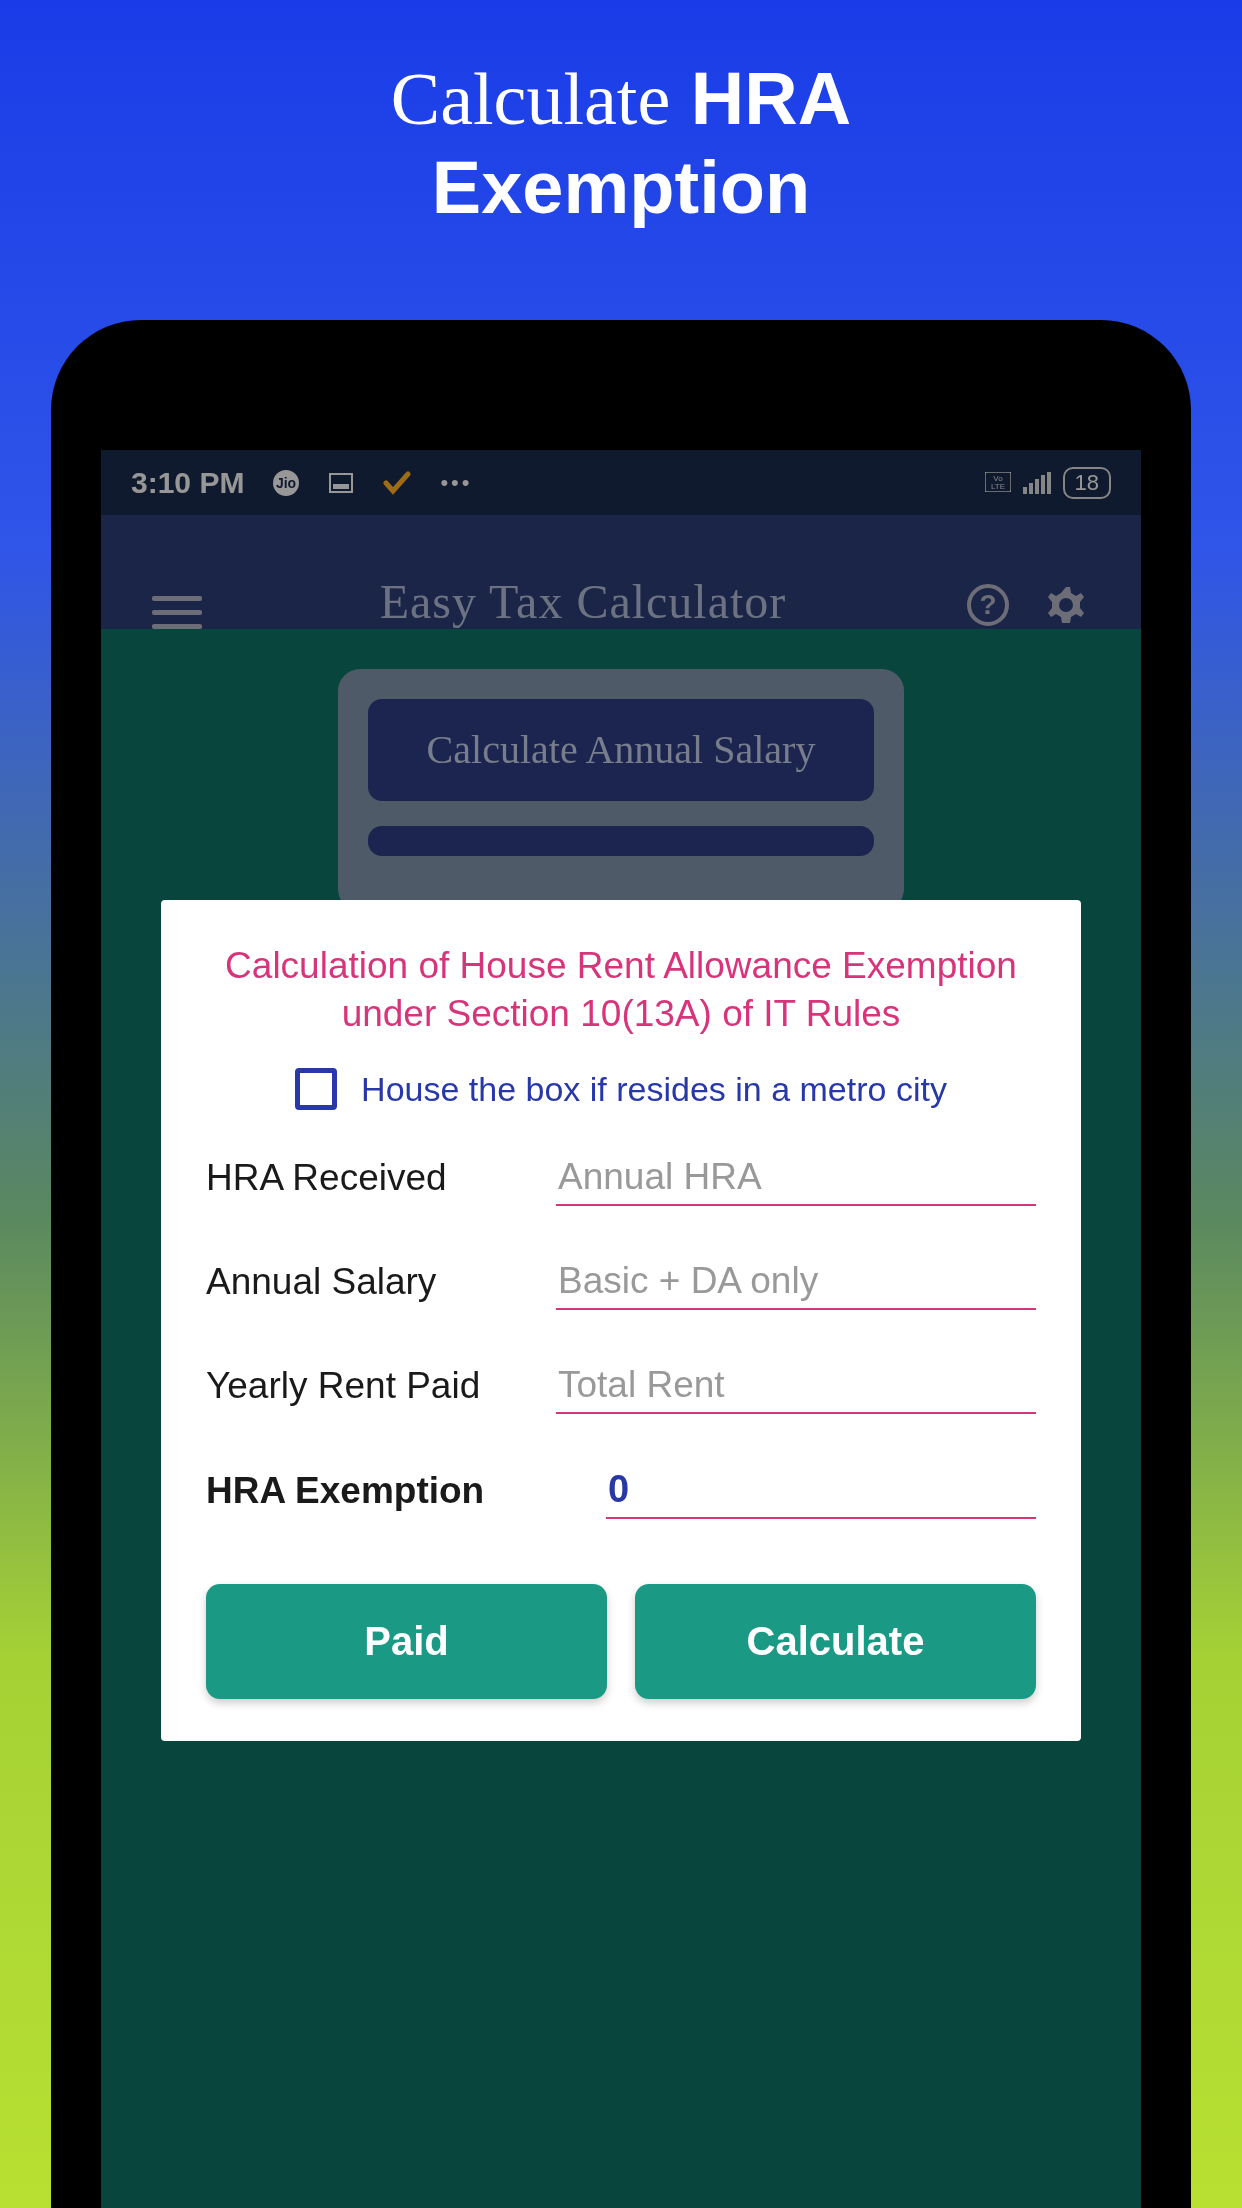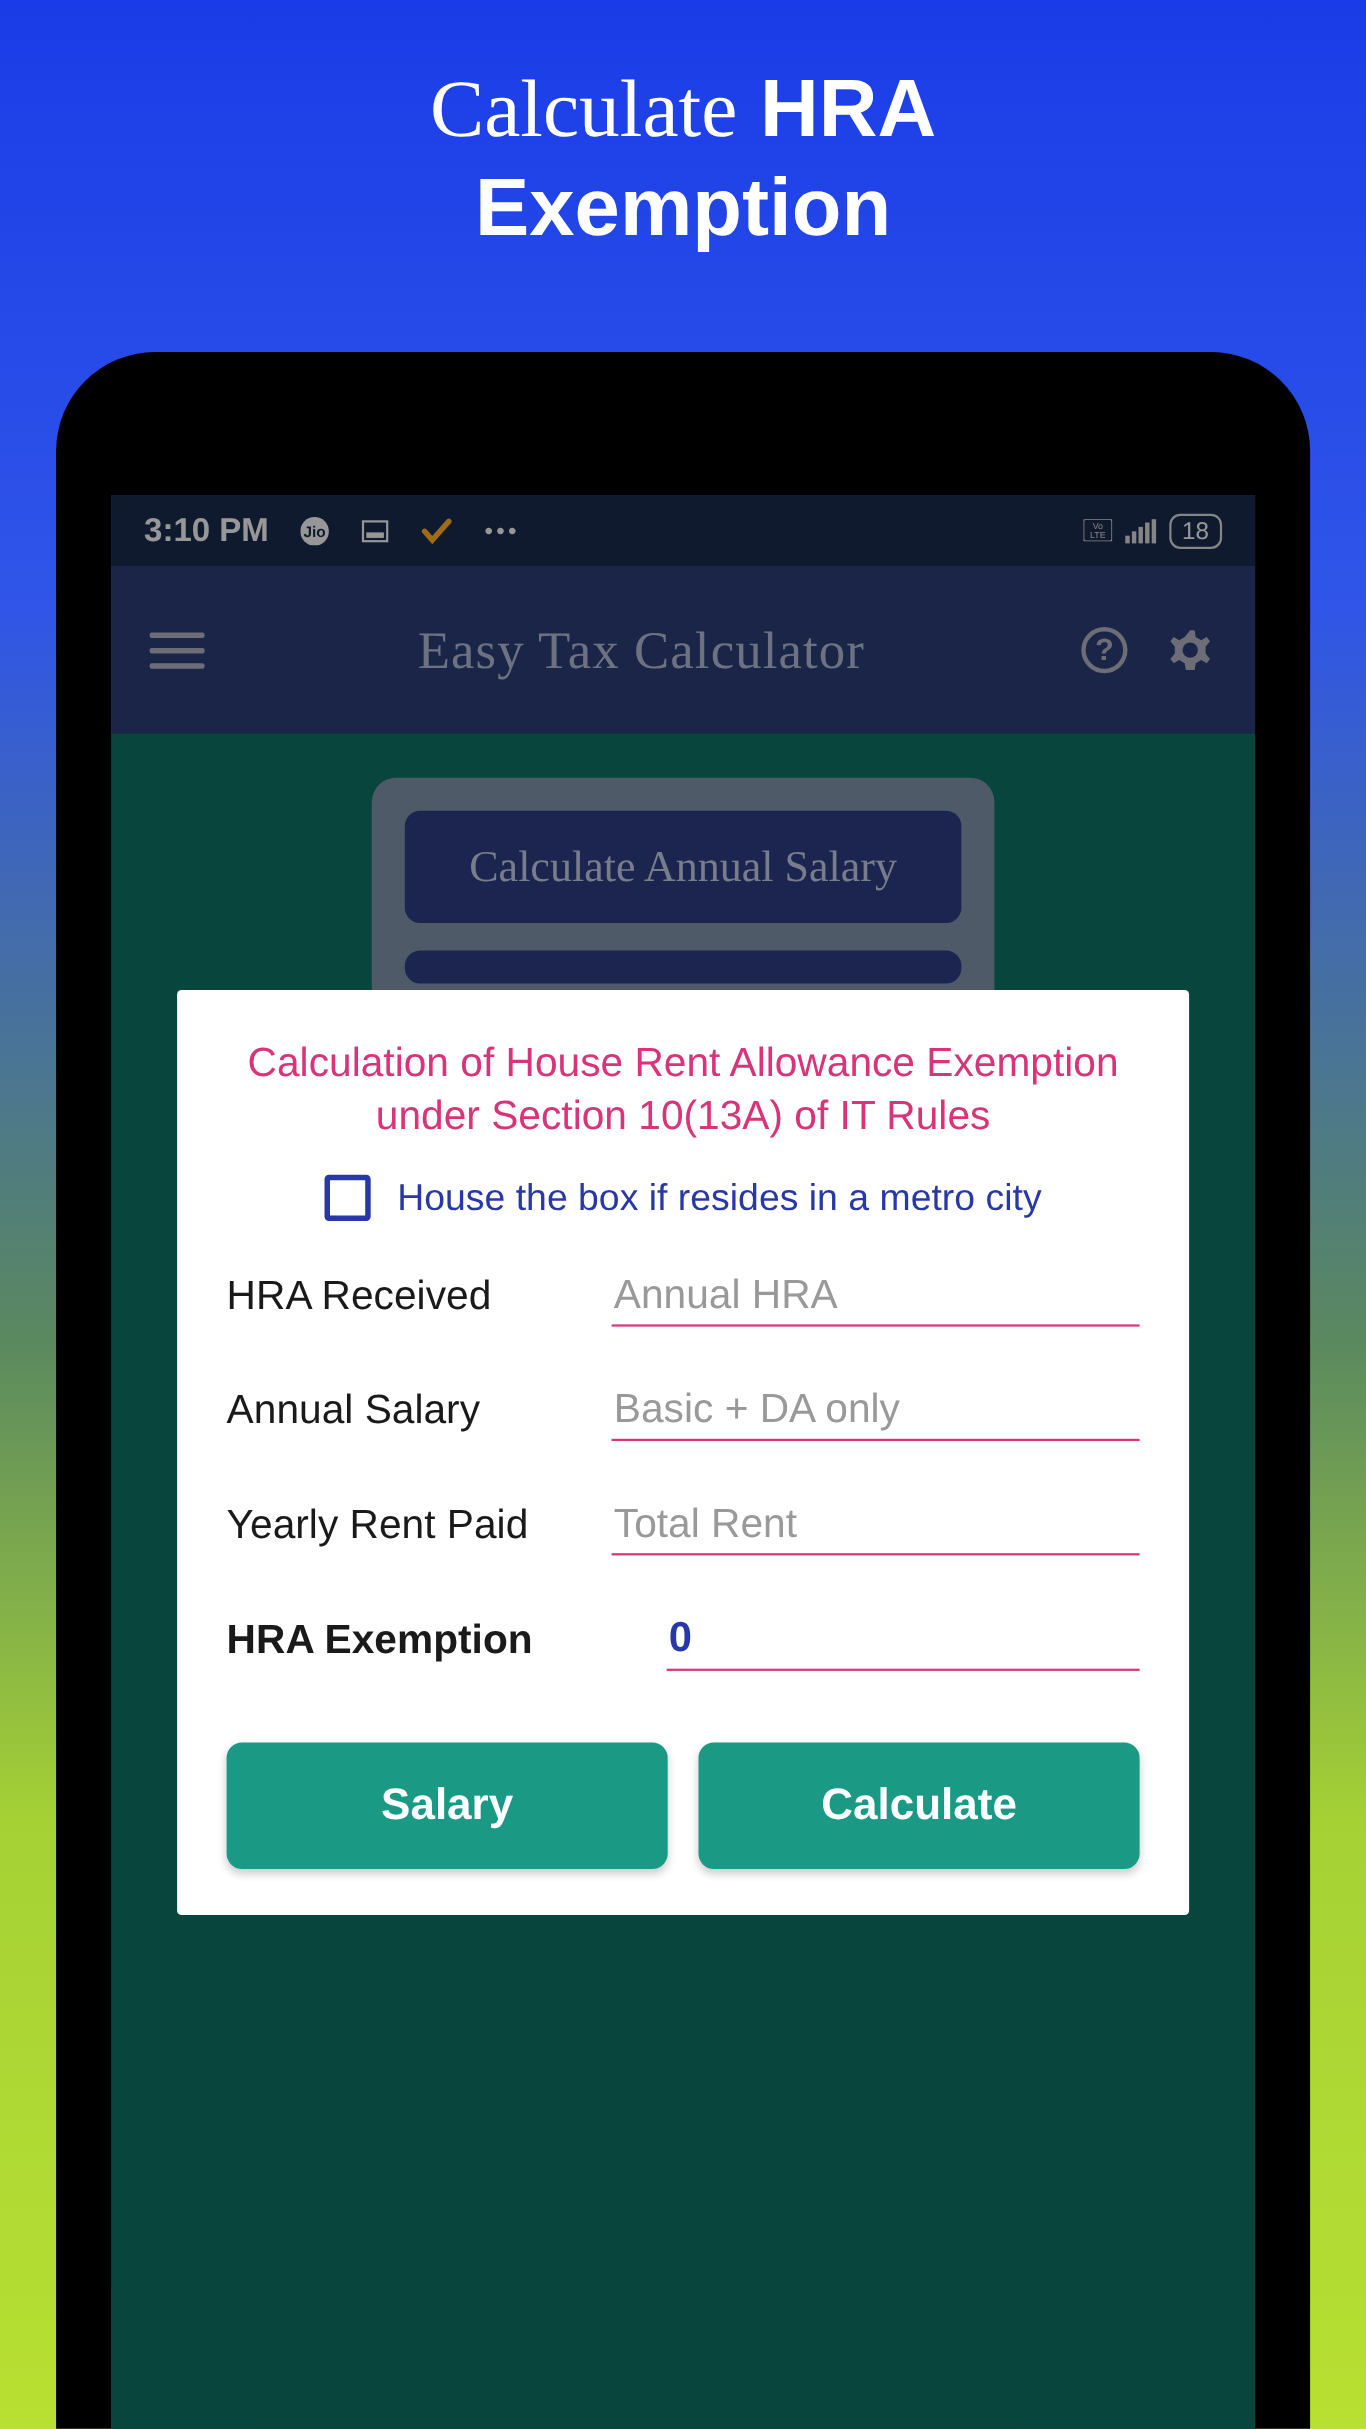--- a/index.html
+++ b/index.html
@@ -88,25 +88,25 @@
     }
     
     .battery-box {
       border: 2px solid #ccc;
       border-radius: 10px;
       padding: 1px 10px;
       font-size: 22px;
     }
     
     .app-bar {
-      height: 152px;
+      height: 114px;
       background: #293a6e;
       display: flex;
-      align-items: center;
-      padding: 0 35px;
+      align-items: flex-end;
+      padding: 0 51px;
       gap: 30px;
     }
     
     .hamburger {
       display: flex;
       flex-direction: column;
       gap: 9px;
       width: 50px;
     }
     
@@ -398,19 +398,19 @@
         <div class="form-label">Yearly Rent Paid</div>
         <input class="form-input" placeholder="Total Rent" style="">
       </div>
 
       <div class="form-row" style="margin-top:11px">
         <div class="form-label bold">HRA Exemption</div>
         <div class="form-value">0</div>
       </div>
 
       <div class="button-row">
-        <button class="modal-btn">Salary</button>
+        <button class="modal-btn">Paid</button>
         <button class="modal-btn">Calculate</button>
       </div>
     </div>
 
   </div>
 </div>
 
 </body></html>

